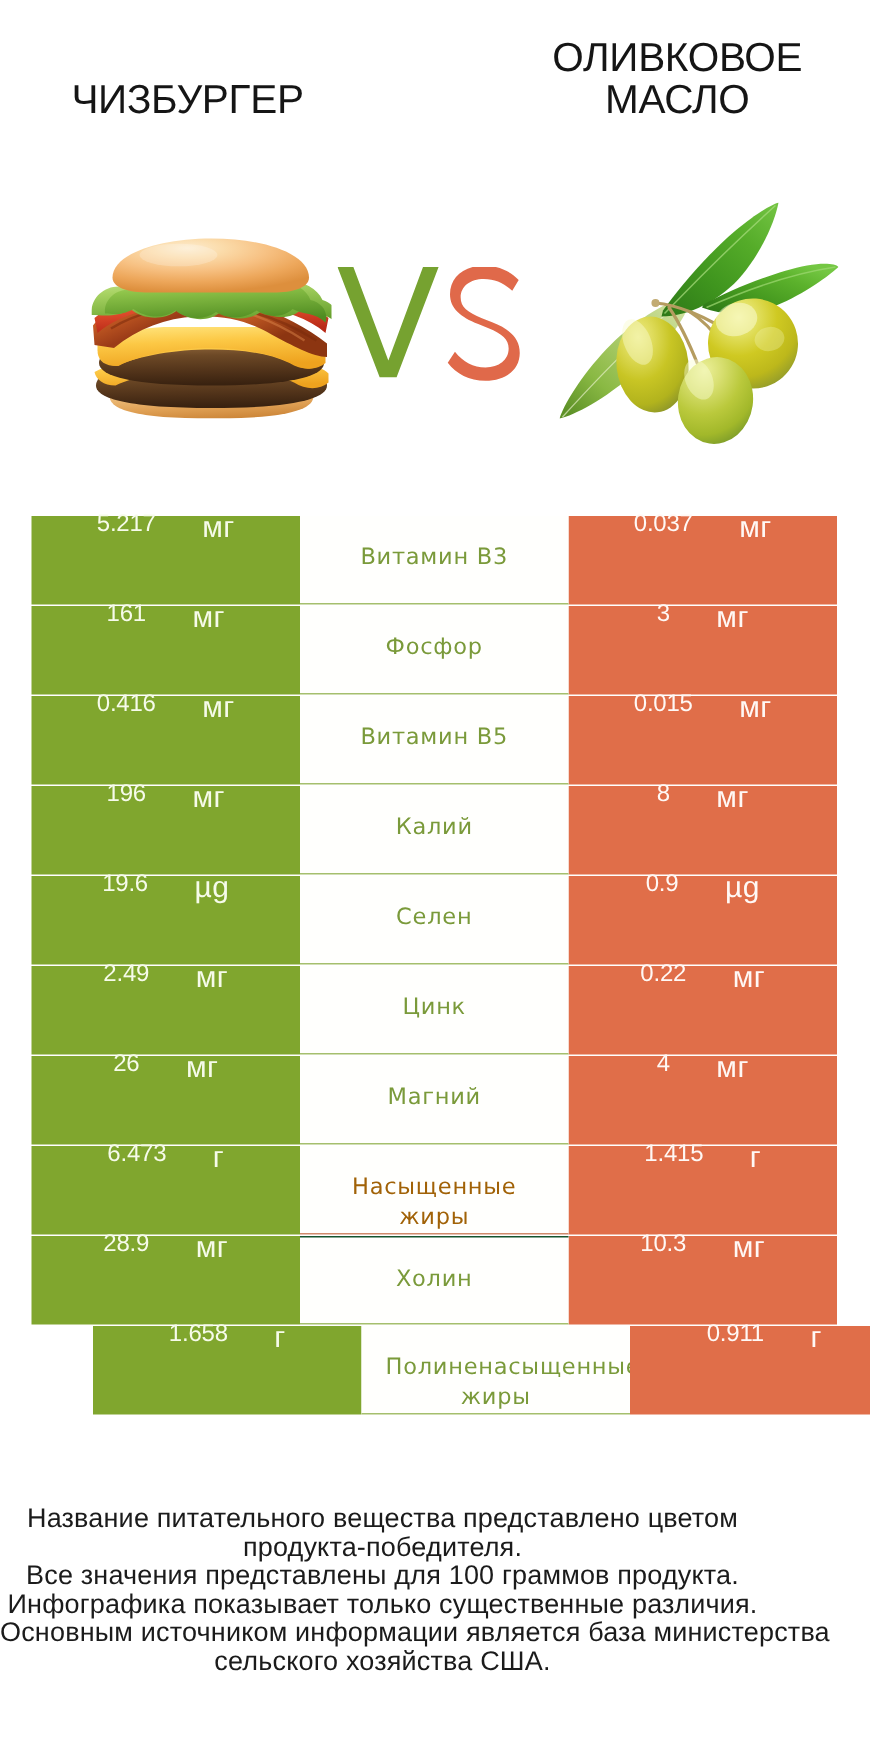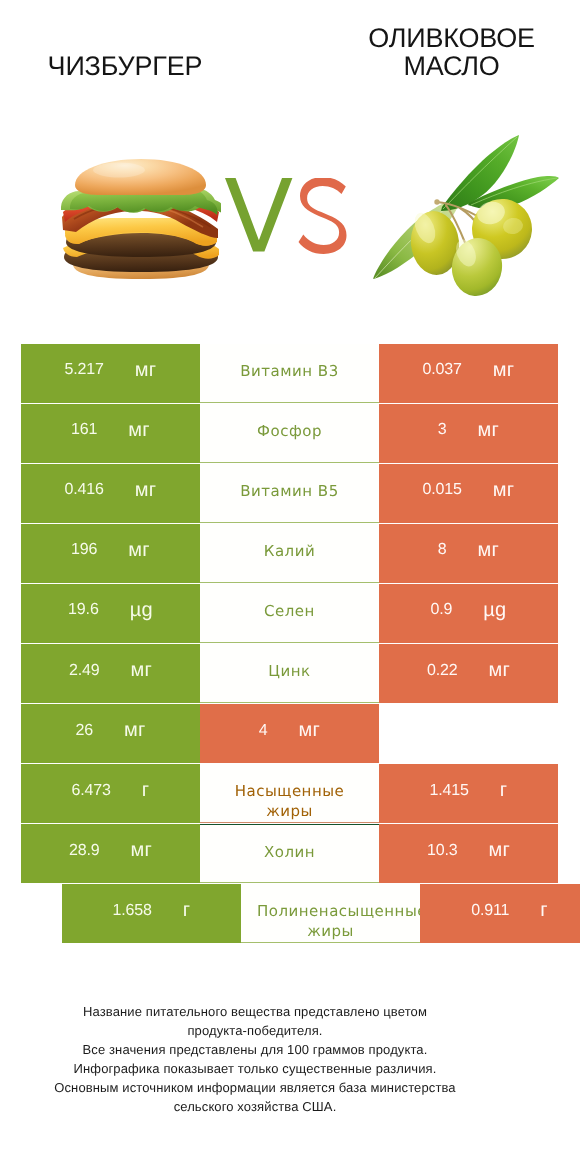--- a/index.html
+++ b/index.html
@@ -13,34 +13,34 @@
   .hdr-r{left:323px;top:24px;width:257px;}
 
   .hero-l{position:absolute;left:61px;top:158px;width:160px;height:121px;}
   .hero-r{position:absolute;left:373px;top:135px;width:186px;height:161px;}
   .vs{position:absolute;left:225px;top:178px;width:124px;height:78px;}
   .hero-l svg,.hero-r svg,.vs svg{display:block;width:100%;height:100%;}
 
   .tbl{position:absolute;left:21px;top:344px;width:537px;}
   .row{display:flex;height:58.55px;margin-bottom:1.5px;}
   .row:last-child{margin-bottom:0;padding-left:41px;}
-  .cell{display:flex;align-items:center;justify-content:center;text-align:center;box-sizing:border-box;flex:0 0 179px;width:179px;gap:27px;}
+  .cell{display:flex;align-items:flex-start;justify-content:center;text-align:center;box-sizing:border-box;flex:0 0 179px;width:179px;gap:27px;}
   .c-left .val,.c-left .unit,.c-right .val,.c-right .unit{position:relative;top:-3px;}
   .c-left{background:#80a62e;color:#f6fbea;}
   .c-mid{background:#fffffd;border-bottom:1px solid #a5bf6d;overflow:hidden;position:relative;display:block;}
   .lblbox{position:absolute;left:16px;top:17px;width:147px;text-align:center;}
   .c-right{background:#e06e49;color:#fff8f5;}
   .c-mid.warn{border-bottom-color:#d08a6b;}
   .c-mid.warn-top{border-top:1px solid #14532d;}
   .val{font-family:"Liberation Sans",sans-serif;font-size:16px;font-weight:400;letter-spacing:-0.15px;}
   .unit{font-family:"Liberation Sans",sans-serif;font-size:20px;font-weight:400;margin-left:4px;letter-spacing:0.3px;}
   .lbl{display:block;font-size:15px;line-height:20px;color:#7a9a3a;letter-spacing:.5px;white-space:normal;word-break:keep-all;overflow-wrap:normal;}
   .lbl.orange{color:#a16207;}
 
-  .foot{position:absolute;left:0;top:1003px;width:510px;text-align:center;color:#1b1b1b;font-family:"Liberation Sans",sans-serif;font-size:13px;line-height:18.95px;letter-spacing:0.12px;}
+  .foot{position:absolute;left:0;top:1003px;width:510px;text-align:center;color:#1b1b1b;font-family:"Liberation Sans",sans-serif;font-size:18px;line-height:18.95px;letter-spacing:0.12px;}
   .foot div{white-space:nowrap;}
 </style>
 </head>
 <body>
 
 <div class="page">
 
   <div class="hdr-l">ЧИЗБУРГЕР</div>
   <div class="hdr-r">
     <div>ОЛИВКОВОЕ</div>
@@ -293,20 +293,25 @@
         <div class="cell c-right">
           <span class="val">0.22</span>
           <span class="unit">мг</span>
         </div>
       </div>
       <div class="row">
         <div class="cell c-left">
           <span class="val">26</span>
           <span class="unit">мг</span>
         </div>
+        <div class="cell c-mid">
+          <div class="lblbox">
+            <span class="lbl">Магний</span>
+          </div>
+        </div>
         <div class="cell c-right">
           <span class="val">4</span>
           <span class="unit">мг</span>
         </div>
       </div>
       <div class="row">
         <div class="cell c-left">
           <span class="val">6.473</span>
           <span class="unit">г</span>
         </div>

